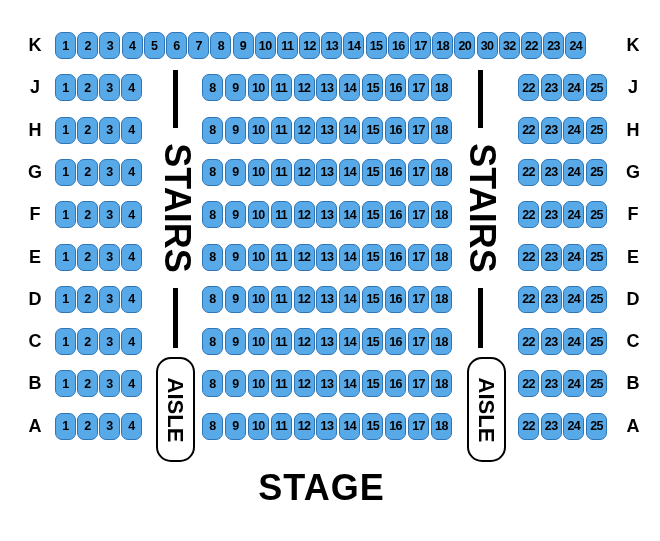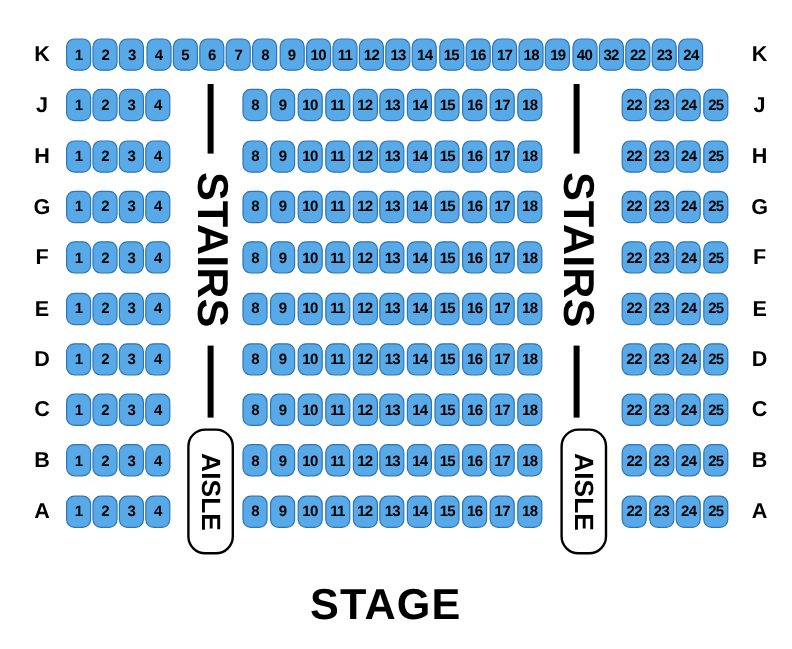--- a/index.html
+++ b/index.html
@@ -48,21 +48,21 @@
     background:#fff;border:2.5px solid var(--ink,#000);border-radius:15px;
     display:flex;align-items:center;justify-content:center;
   }
   .ab-left{left:156px;}
   .ab-right{left:467px;}
   .aisle-text{
     transform:rotate(90deg);white-space:nowrap;
     font-weight:bold;font-size:22px;color:var(--ink,#000);
   }
   .stage{
-    position:absolute;left:55px;width:533px;top:483px;
+    position:absolute;left:55px;width:533px;top:467px;
     text-align:center;font-weight:bold;font-size:36px;letter-spacing:1px;
     color:var(--ink,#000);
   }
 </style>
 </head>
 <body>
 
 <div id="chart" style="--seat-fill: #58A9E8; --seat-border: #2E75B6; --ink: #000000; --bg: #FFFFFF;">
 
   <div id="rows-container">
@@ -80,22 +80,22 @@
           <div class="seat">9</div>
           <div class="seat">10</div>
           <div class="seat">11</div>
           <div class="seat">12</div>
           <div class="seat">13</div>
           <div class="seat">14</div>
           <div class="seat">15</div>
           <div class="seat">16</div>
           <div class="seat">17</div>
           <div class="seat">18</div>
-          <div class="seat">19</div>
-          <div class="seat">40</div>
+          <div class="seat">20</div>
+          <div class="seat">30</div>
           <div class="seat">32</div>
           <div class="seat">22</div>
           <div class="seat">23</div>
           <div class="seat">24</div>
         </div>
         <div class="row-label right">K</div>
       </div>
       <div class="row" style="top: 74.3px;">
         <div class="row-label left">J</div>
         <div class="group g-left">

